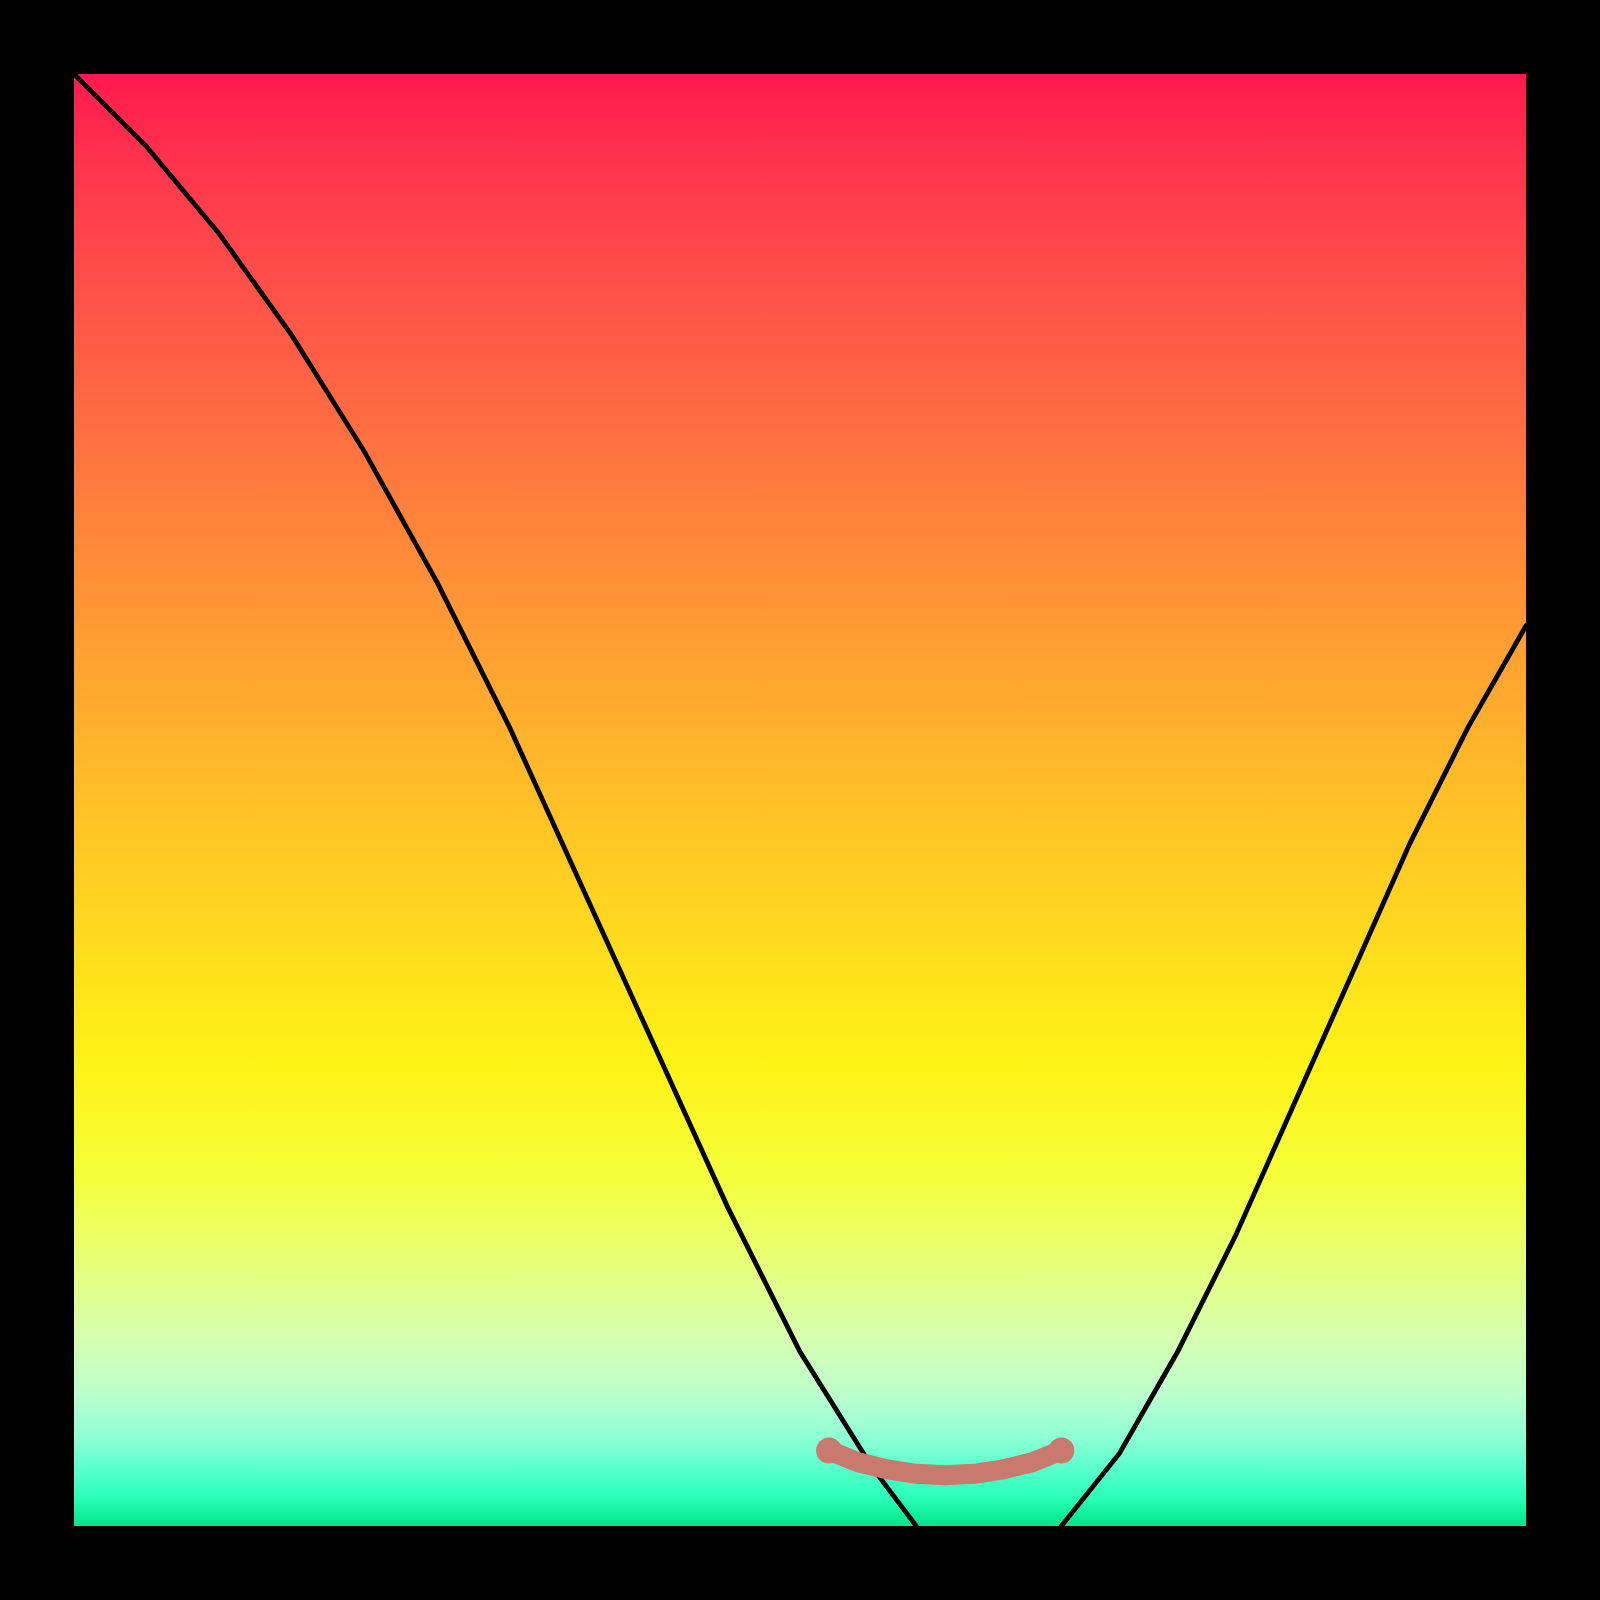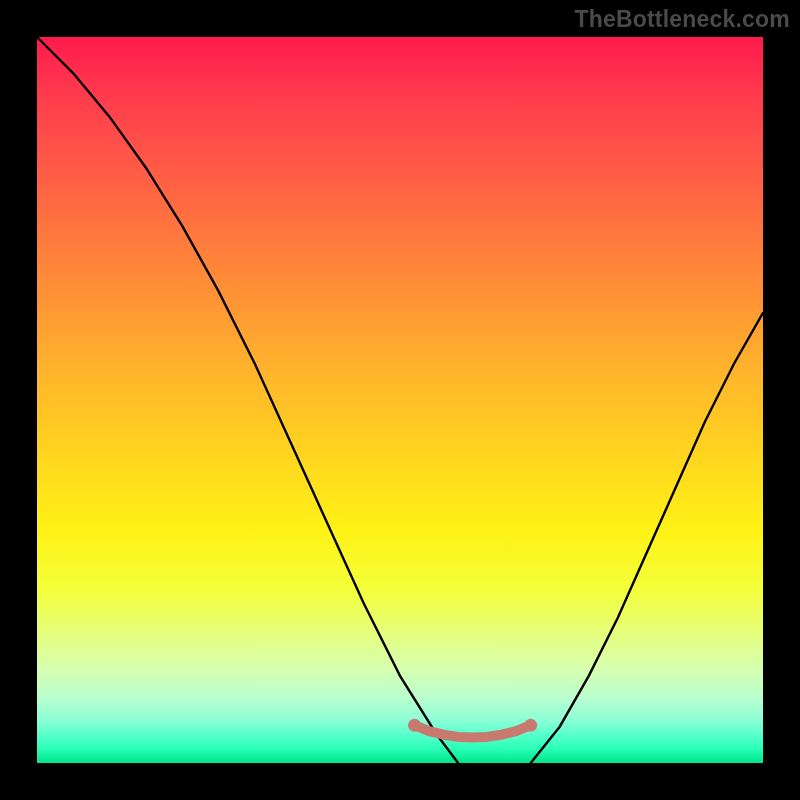--- a/index.html
+++ b/index.html
@@ -57,21 +57,20 @@
     font-size: 23px;
     font-weight: 600;
     letter-spacing: 0.2px;
     user-select: none;
   }
 </style>
 </head>
 <body>
 
 <div class="frame">
-  <div class="watermark">TheBottleneck.com</div>
 
   <div class="plot-area">
     <svg class="curves" viewBox="0 0 726 726" preserveAspectRatio="none">
       <path id="left-curve" fill="none" stroke="#000000" stroke-width="2.4" stroke-linecap="round" d="M0.0 0.0 L36.3 36.3 L72.6 79.9 L108.9 130.7 L145.2 188.8 L181.5 254.1 L217.8 326.7 L254.1 406.6 L290.4 486.4 L326.7 566.3 L363.0 638.9 L399.3 697.0 L421.1 726.0"></path>
       <path id="right-curve" fill="none" stroke="#000000" stroke-width="2.4" stroke-linecap="round" d="M493.7 726.0 L522.7 689.7 L551.8 638.9 L580.8 580.8 L609.8 515.5 L638.9 450.1 L667.9 384.8 L697.0 326.7 L726.0 275.9"></path>
       <path id="flat-marker" fill="none" stroke="#c97a6f" stroke-width="10" stroke-linecap="round" stroke-linejoin="round" d="M377.5 688.2 L392.0 694.1 L406.6 697.7 L421.1 699.9 L435.6 700.6 L450.1 699.9 L464.6 697.7 L479.2 694.1 L493.7 688.2"></path>
       <circle id="flat-marker-start" r="6.5" fill="#c97a6f" cx="377.52000000000004" cy="688.248"></circle>
       <circle id="flat-marker-end" r="6.5" fill="#c97a6f" cx="493.68000000000006" cy="688.248"></circle>
     </svg>
   </div>

